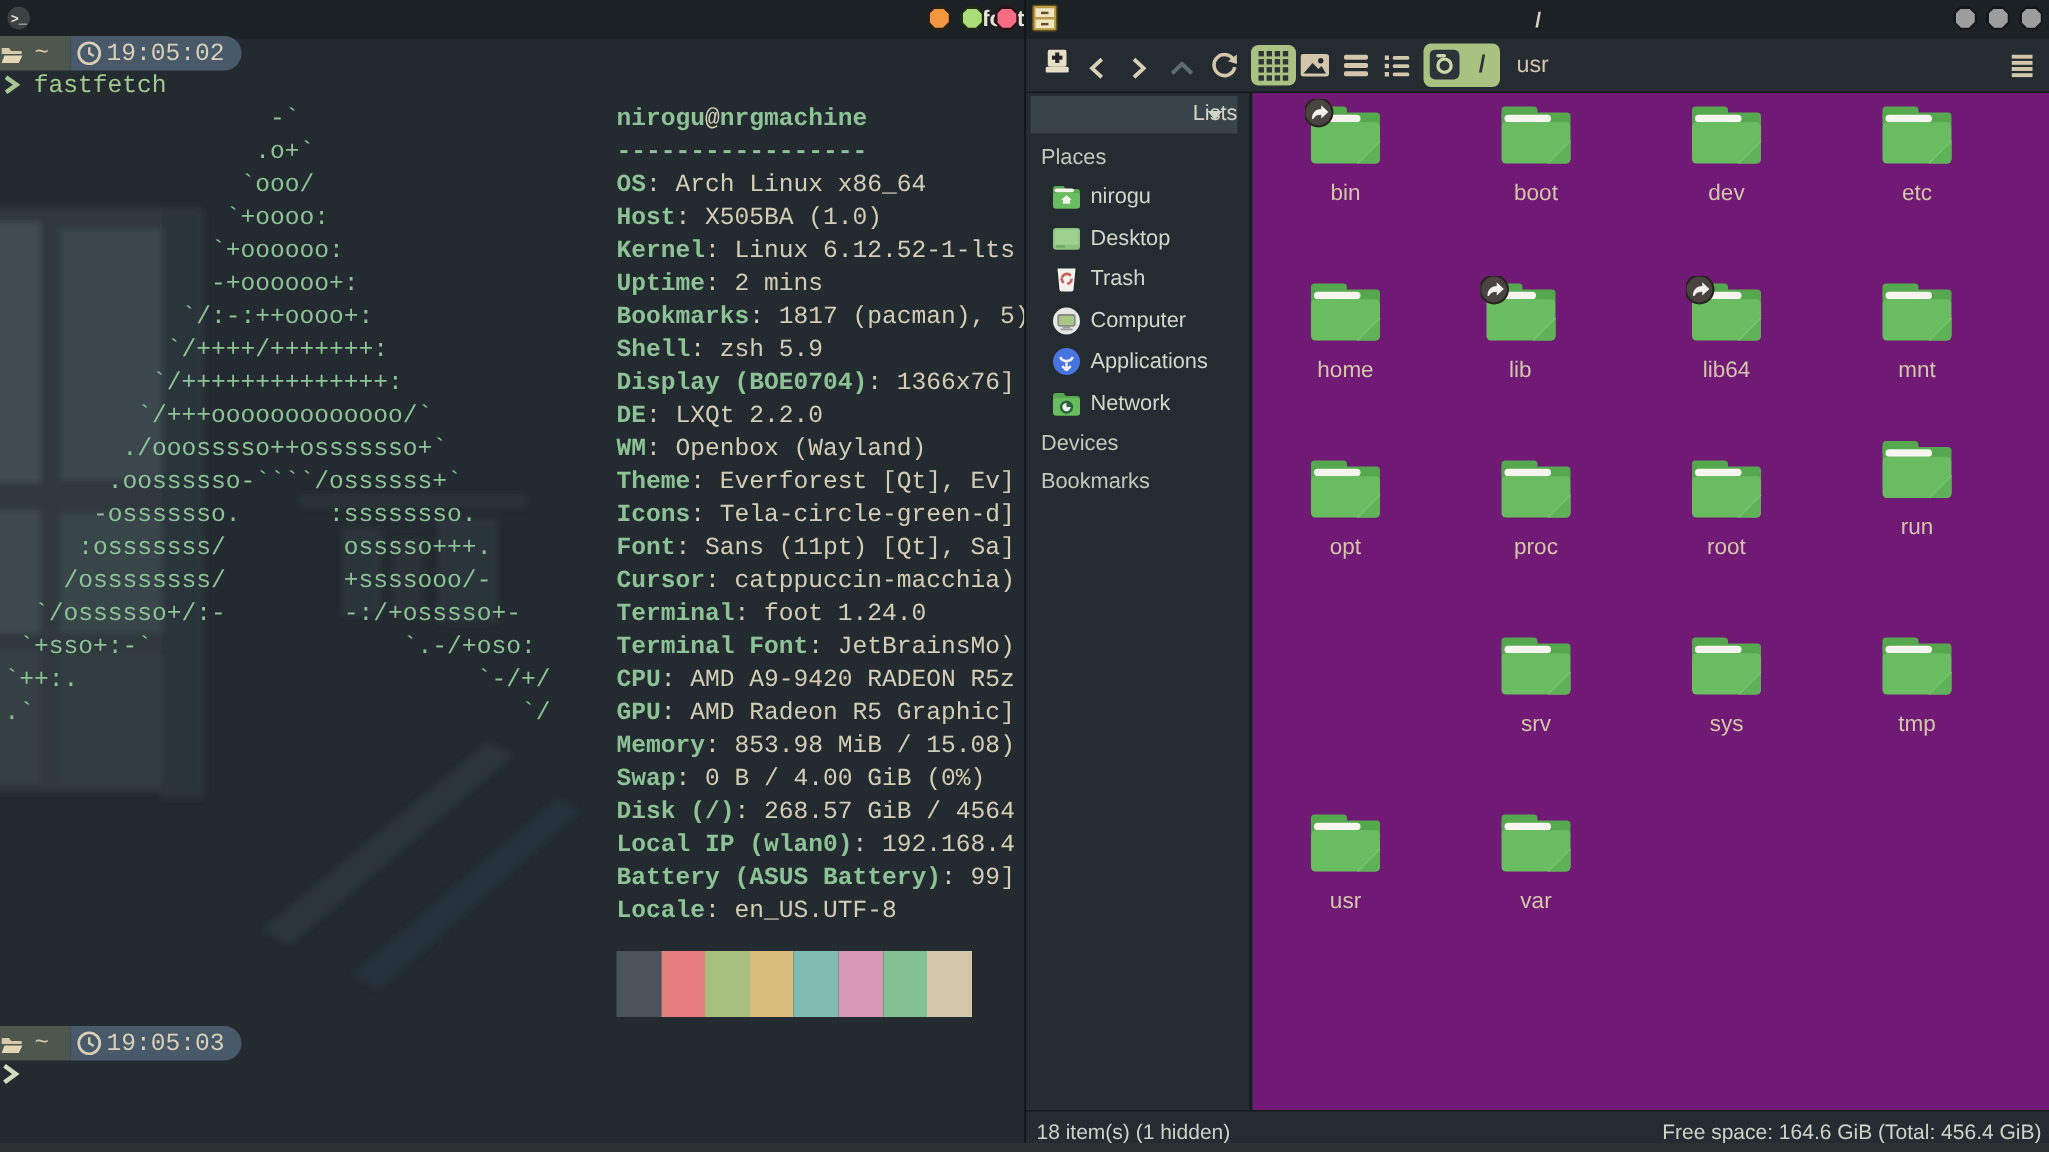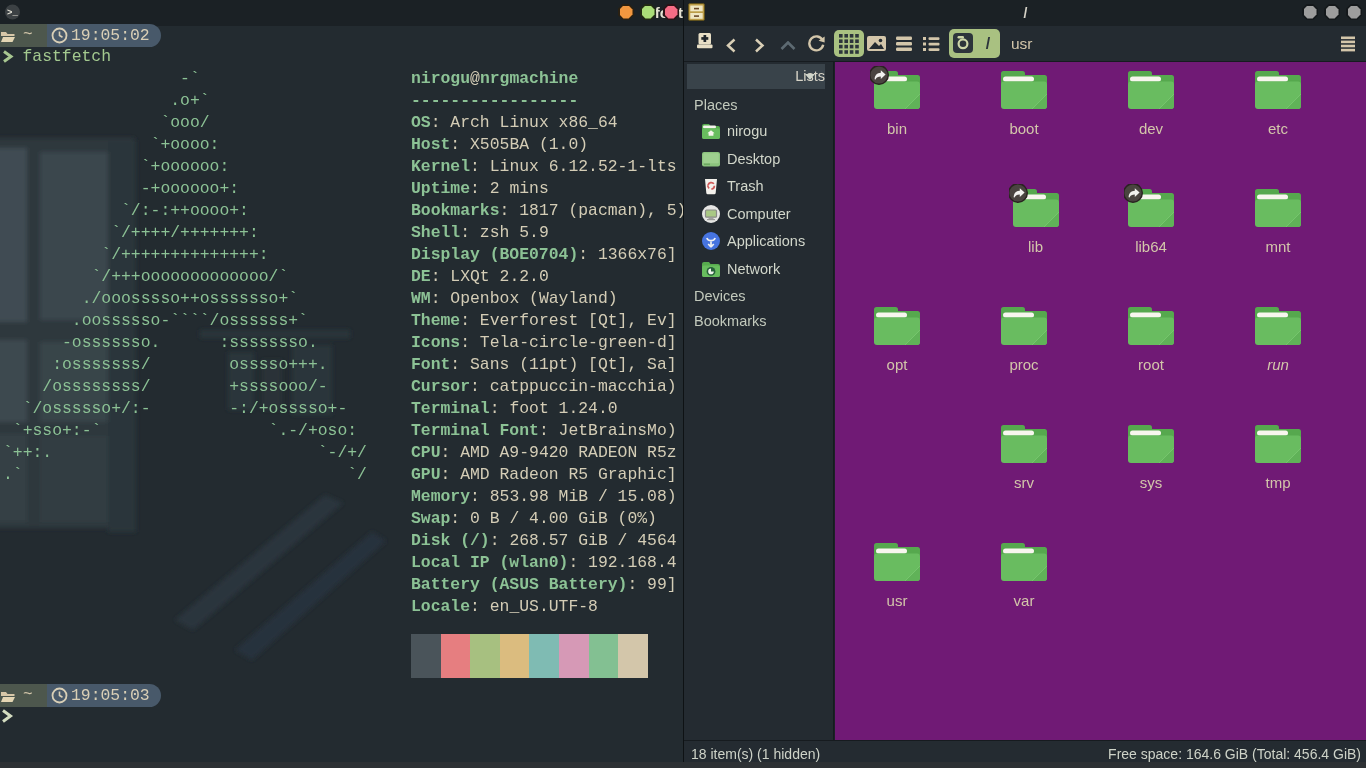--- a/index.html
+++ b/index.html
@@ -241,21 +241,34 @@
               <rect x="0" y="0" width="24" height="10" rx="2.5" fill="#56a84e"></rect>
               <rect x="0" y="4" width="46" height="10" rx="2.5" fill="#56a84e"></rect>
               <rect x="2" y="5.5" width="31" height="5" rx="2.5" fill="#f7f6ee"></rect>
               <rect x="0" y="10.5" width="46" height="27.5" rx="3" fill="#69bc60"></rect>
               <path d="M46 23 V34.5 a3.5 3.5 0 0 1 -3.5 3.5 H31 z" fill="#60b258"></path>
               <path d="M31 38 L46 23" stroke="#7cc973" stroke-width="1" opacity="0.75" fill="none"></path>
             </g>
           </svg>
           <div class="lbl">etc</div>
         </div>
-        <div class="cell" style="left: 137px; top: 119px;">
+        <div class="cell" style="left: -1.5px; top: 119px;">
+          <svg class="folder" style="position:absolute;left:36.5px;top:3px;" width="54" height="46" viewBox="0 0 54 46">
+            <g transform="translate(4,5)">
+              <rect x="0" y="0" width="24" height="10" rx="2.5" fill="#56a84e"></rect>
+              <rect x="0" y="4" width="46" height="10" rx="2.5" fill="#56a84e"></rect>
+              <rect x="2" y="5.5" width="31" height="5" rx="2.5" fill="#f7f6ee"></rect>
+              <rect x="0" y="10.5" width="46" height="27.5" rx="3" fill="#69bc60"></rect>
+              <path d="M46 23 V34.5 a3.5 3.5 0 0 1 -3.5 3.5 H31 z" fill="#60b258"></path>
+              <path d="M31 38 L46 23" stroke="#7cc973" stroke-width="1" opacity="0.75" fill="none"></path>
+            </g>
+          </svg>
+          <div class="lbl">home</div>
+        </div>
+        <div class="cell" style="left: 115px; top: 119px;">
           <svg class="folder" style="position:absolute;left:36.5px;top:3px;" width="54" height="46" viewBox="0 0 54 46">
             <g transform="translate(4,5)">
               <rect x="0" y="0" width="24" height="10" rx="2.5" fill="#56a84e"></rect>
               <rect x="0" y="4" width="46" height="10" rx="2.5" fill="#56a84e"></rect>
               <rect x="2" y="5.5" width="31" height="5" rx="2.5" fill="#f7f6ee"></rect>
               <rect x="0" y="10.5" width="46" height="27.5" rx="3" fill="#69bc60"></rect>
               <path d="M46 23 V34.5 a3.5 3.5 0 0 1 -3.5 3.5 H31 z" fill="#60b258"></path>
               <path d="M31 38 L46 23" stroke="#7cc973" stroke-width="1" opacity="0.75" fill="none"></path>
             </g>
             <circle cx="9" cy="9" r="9.3" fill="#4a4440" stroke="#292320" stroke-width="1.4"></circle>
@@ -323,21 +336,21 @@
               <rect x="0" y="0" width="24" height="10" rx="2.5" fill="#56a84e"></rect>
               <rect x="0" y="4" width="46" height="10" rx="2.5" fill="#56a84e"></rect>
               <rect x="2" y="5.5" width="31" height="5" rx="2.5" fill="#f7f6ee"></rect>
               <rect x="0" y="10.5" width="46" height="27.5" rx="3" fill="#69bc60"></rect>
               <path d="M46 23 V34.5 a3.5 3.5 0 0 1 -3.5 3.5 H31 z" fill="#60b258"></path>
               <path d="M31 38 L46 23" stroke="#7cc973" stroke-width="1" opacity="0.75" fill="none"></path>
             </g>
           </svg>
           <div class="lbl">root</div>
         </div>
-        <div class="cell" style="left: 379.5px; top: 237px; font-style: italic;">
+        <div class="cell" style="left: 379.5px; top: 224px;">
           <svg class="folder" style="position:absolute;left:36.5px;top:3px;" width="54" height="46" viewBox="0 0 54 46">
             <g transform="translate(4,5)">
               <rect x="0" y="0" width="24" height="10" rx="2.5" fill="#56a84e"></rect>
               <rect x="0" y="4" width="46" height="10" rx="2.5" fill="#56a84e"></rect>
               <rect x="2" y="5.5" width="31" height="5" rx="2.5" fill="#f7f6ee"></rect>
               <rect x="0" y="10.5" width="46" height="27.5" rx="3" fill="#69bc60"></rect>
               <path d="M46 23 V34.5 a3.5 3.5 0 0 1 -3.5 3.5 H31 z" fill="#60b258"></path>
               <path d="M31 38 L46 23" stroke="#7cc973" stroke-width="1" opacity="0.75" fill="none"></path>
             </g>
           </svg>

